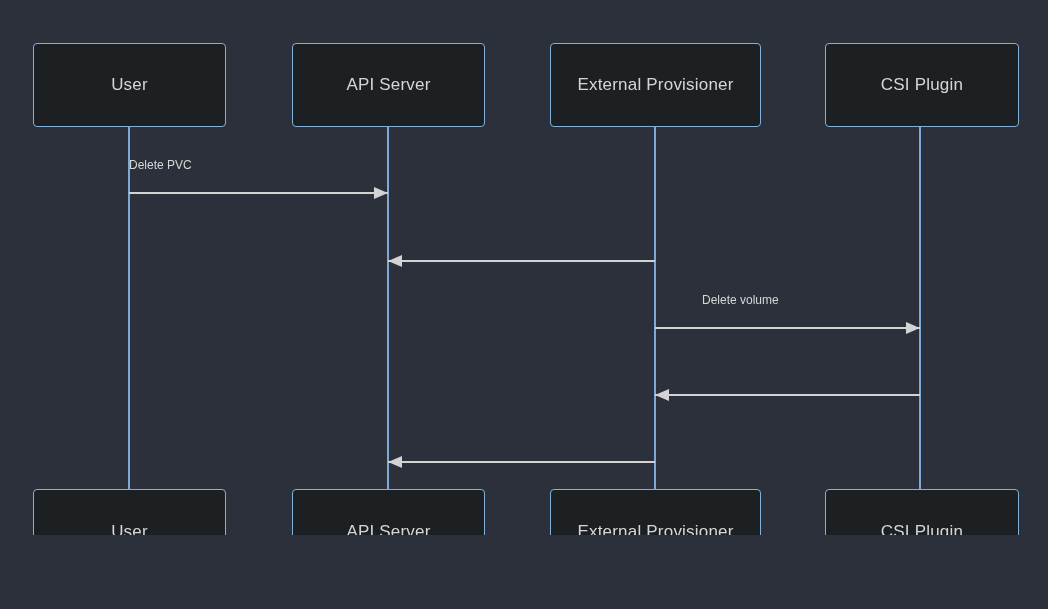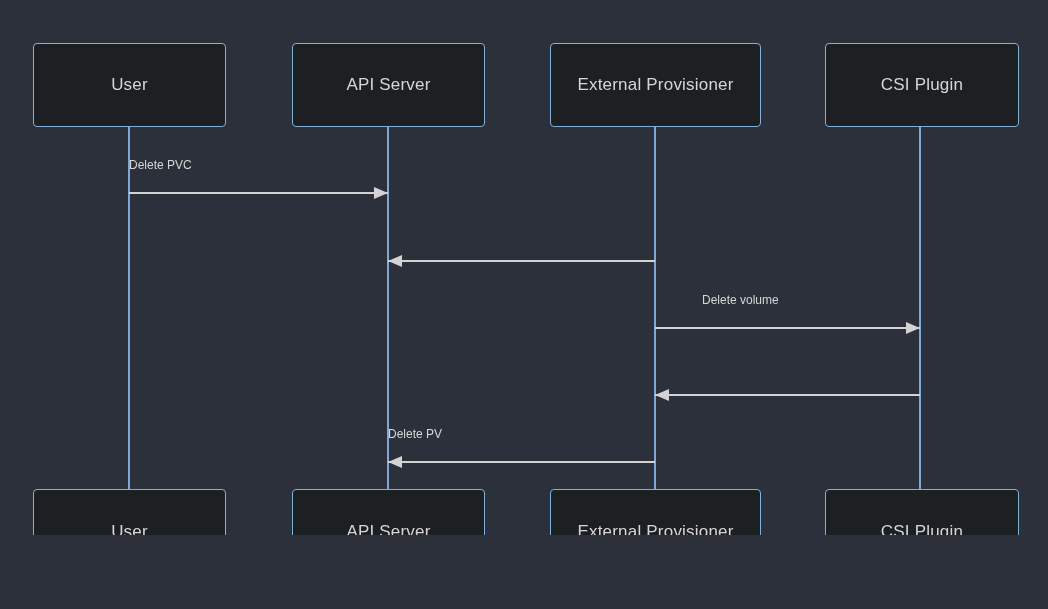--- a/index.html
+++ b/index.html
@@ -98,21 +98,20 @@
   <div class="msg-line" style="left:388px; top:260px; width:267px;"></div>
   <div class="arrowhead left" style="left:388px; top:255px;"></div>
 
   <div class="msg-label" style="left:655px; top:288px; width:265px;margin-left:47px;">Delete volume</div>
   <div class="msg-line" style="left:655px; top:327px; width:265px;"></div>
   <div class="arrowhead right" style="left:906px; top:322px;"></div>
 
   <div class="msg-line" style="left:655px; top:394px; width:265px;"></div>
   <div class="arrowhead left" style="left:655px; top:389px;"></div>
 
-  <div class="msg-label" style="left:388px; top:422px; width:267px;">Delete PV</div>
   <div class="msg-line" style="left:388px; top:461px; width:267px;"></div>
   <div class="arrowhead left" style="left:388px; top:456px;"></div>
 
   <div class="actor" style="left:33px; top:489px; width:193px; height:85px;">
     <span class="actor-label">User</span>
   </div>
   <div class="actor" style="left:292px; top:489px; width:193px; height:85px;">
     <span class="actor-label">API Server</span>
   </div>
   <div class="actor" style="left:550px; top:489px; width:211px; height:85px;">

